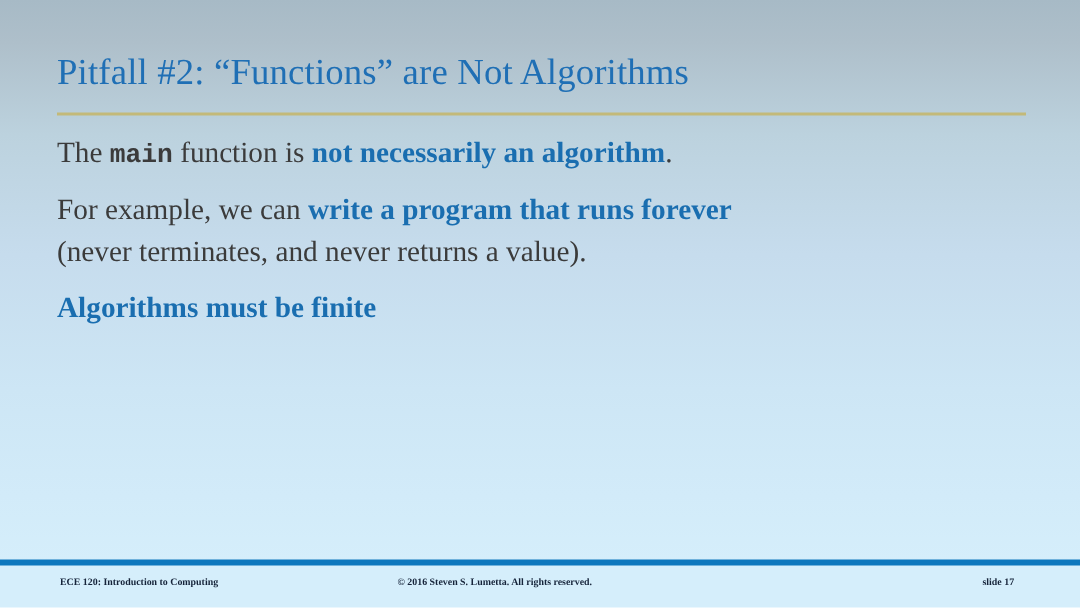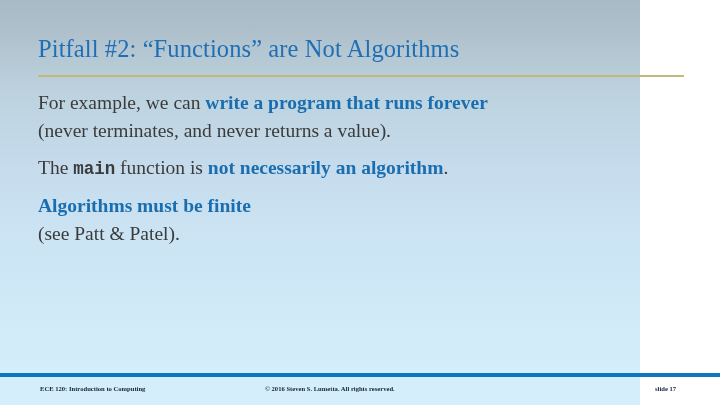--- a/index.html
+++ b/index.html
@@ -8,21 +8,21 @@
   }
   body {
     width: 720px;
     height: 405px;
     overflow: hidden;
     font-family: "Liberation Serif", "DejaVu Serif", serif;
   }
 
   .slide {
     position: relative;
-    width: 640px;
+    width: 720px;
     height: 405px;
     box-sizing: border-box;
     background: linear-gradient(to bottom,
         #a7bac6 0px,
         #aebfca 28px,
         #bcd2de 90px,
         #c6dced 170px,
         #cde6f5 260px,
         #d2ebf9 330px,
         #d5eefb 375px,
@@ -121,25 +121,25 @@
 <div class="slide">
 
   <div class="title-block">
     <div class="slide-title">Pitfall #2: “Functions” are Not Algorithms</div>
   </div>
 
   <div class="title-rule"></div>
 
   <div class="body-block">
 
+    <p class="para"><span>The </span><span class="mono">main</span><span> function is </span><span class="em-blue">not necessarily an algorithm</span><span>.</span></p>
+
     <p class="para"><span>For example, we can </span><span class="em-blue">write a program that runs forever</span><span> (never terminates, and never returns a value).</span></p>
 
-    <p class="para"><span>The </span><span class="mono">main</span><span> function is </span><span class="em-blue">not necessarily an algorithm</span><span>.</span></p>
-
-    <p class="para"><span class="em-blue line-break-block">Algorithms must be finite</span><span>(see Patt &amp; Patel).</span></p>
+    <p class="para"><span class="em-blue line-break-block">Algorithms must be finite</span></p>
 
   </div>
 
   <div class="footer-bar"></div>
 
   <div class="footer">
     <div class="footer-left">ECE 120: Introduction to Computing</div>
     <div class="footer-center">© 2016 Steven S. Lumetta.  All rights reserved.</div>
     <div class="footer-right">slide 17</div>
   </div>

